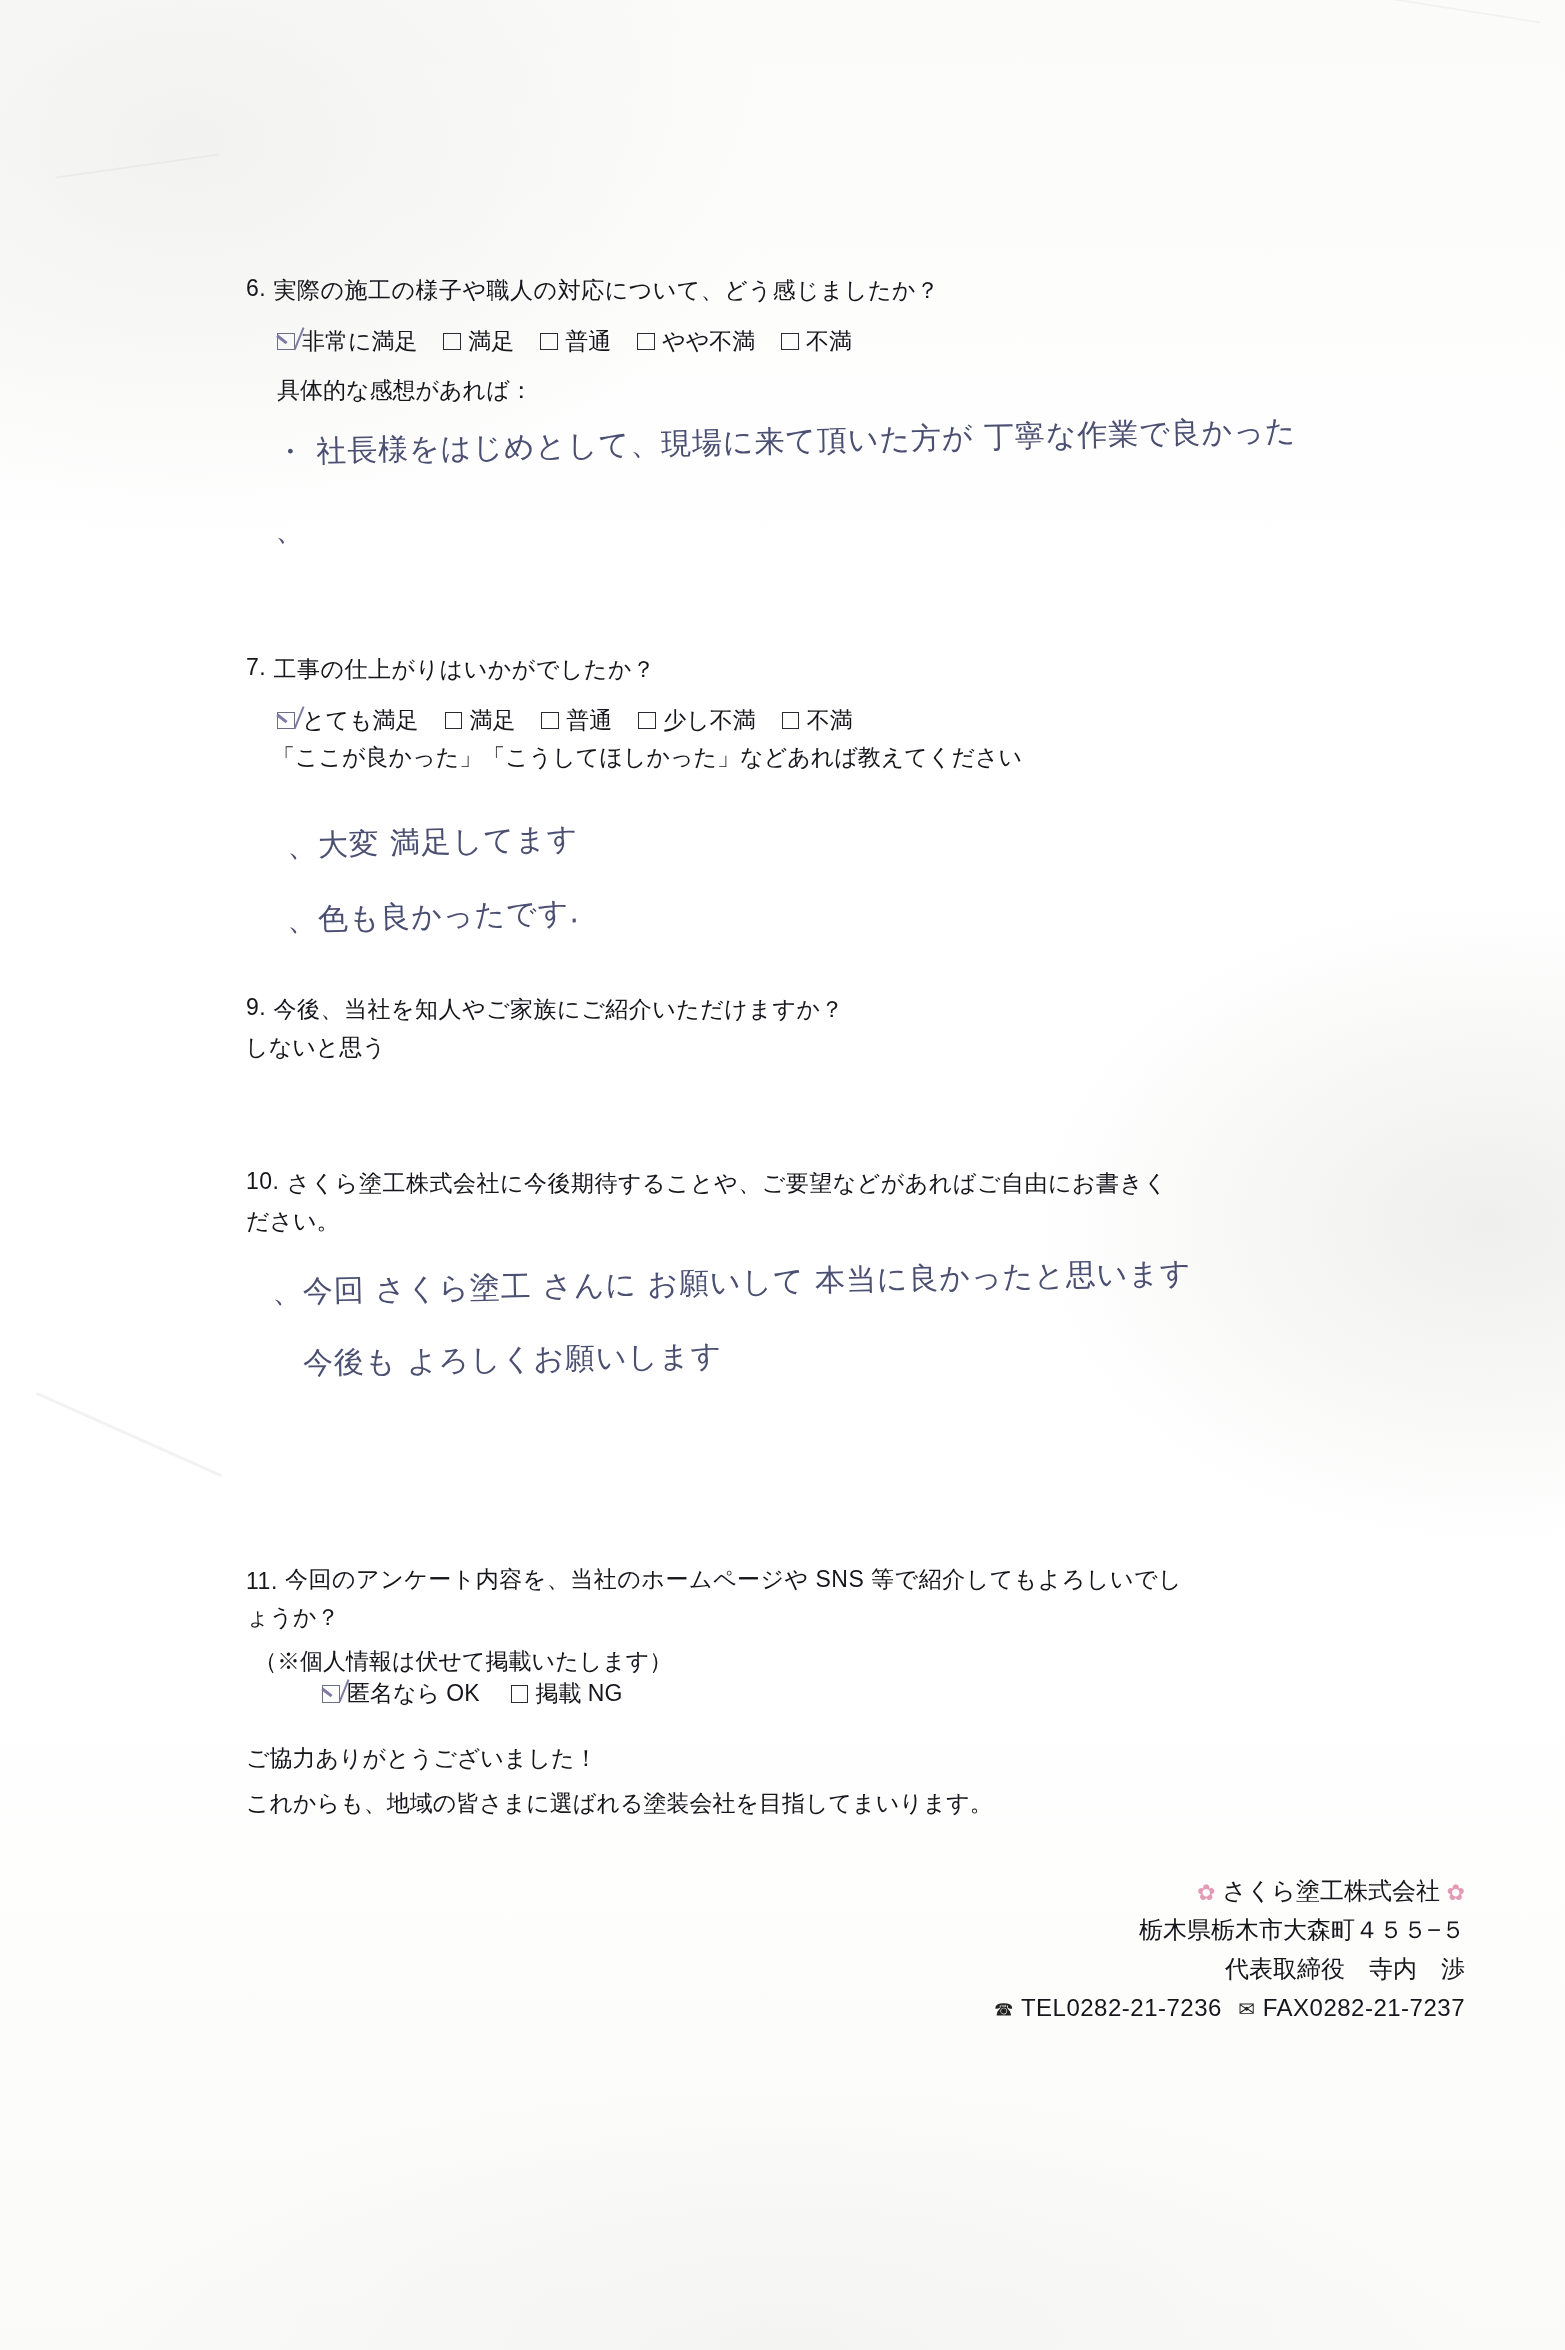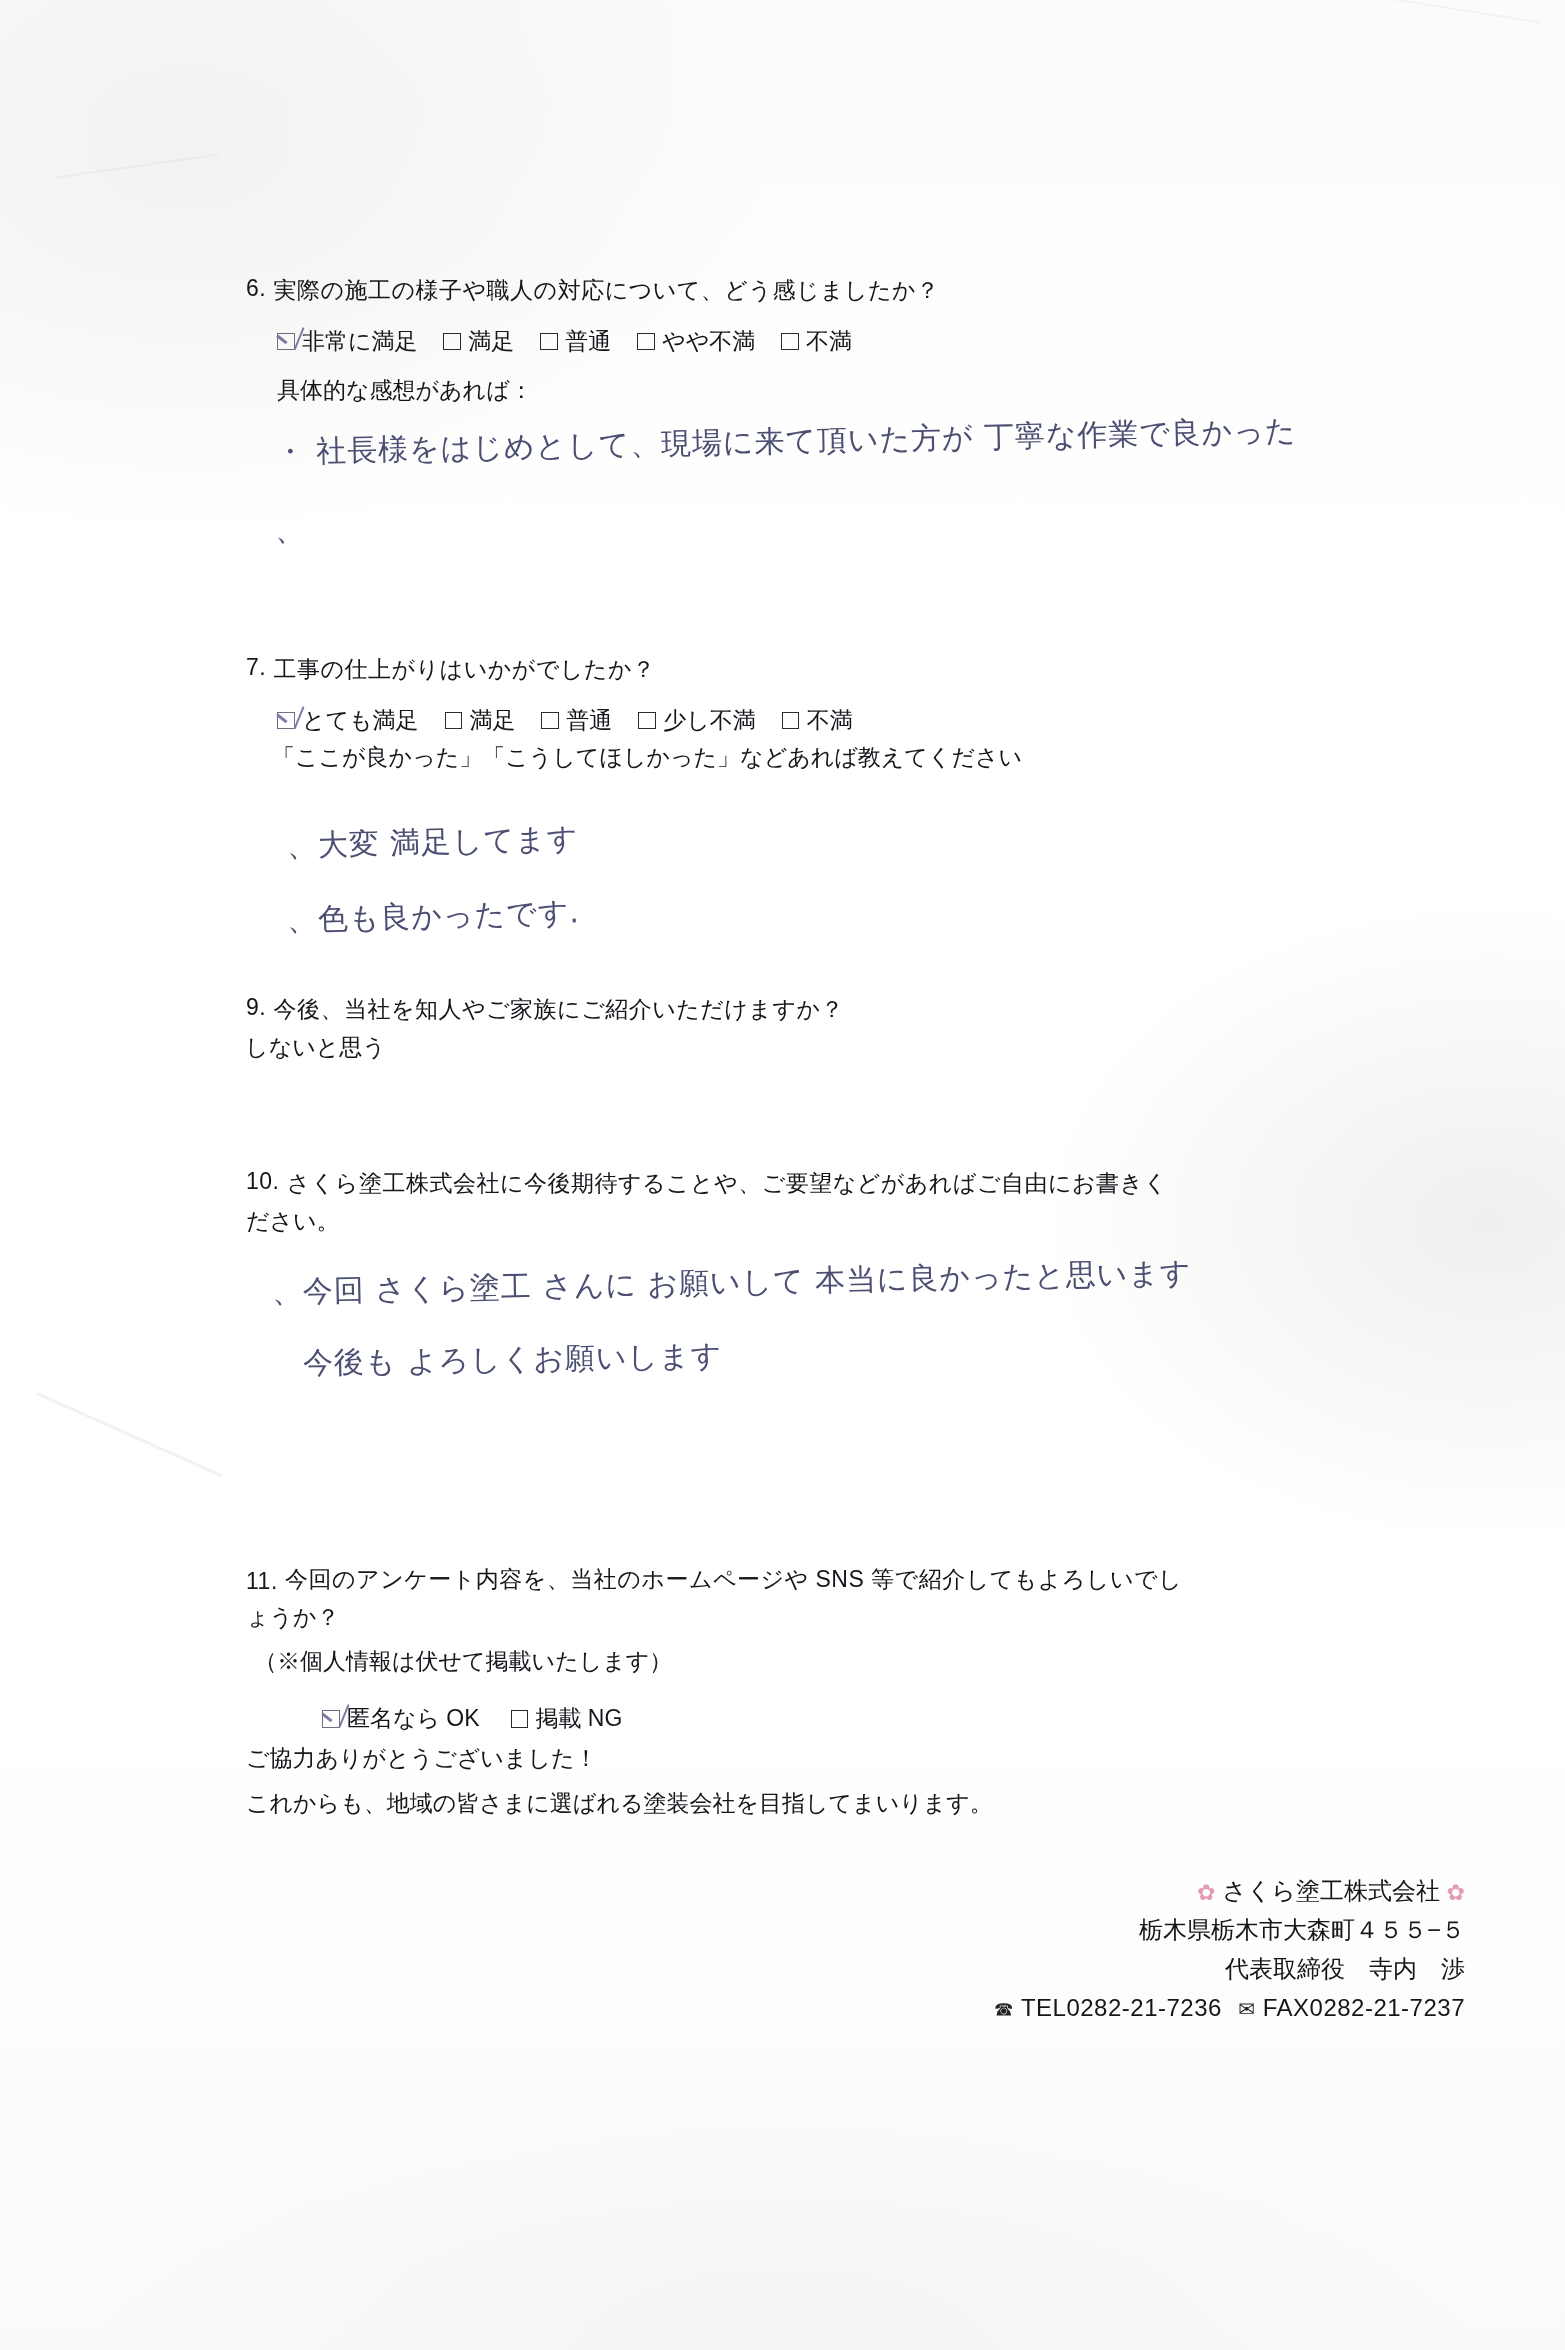--- a/index.html
+++ b/index.html
@@ -237,21 +237,21 @@
   <div class="hand" style="left:272px; top:1272px; position:absolute; transform:rotate(-1.2deg);">、今回 さくら塗工 さんに お願いして 本当に良かったと思います</div>
   <div class="hand" style="left:303px; top:1343px; position:absolute; transform:rotate(-1deg);">今後も よろしくお願いします</div>
 
   <div class="q-block" style="left:246px; top:1524px;">
     <div style="display:flex; align-items:flex-end;margin-top:40px;">
       <span class="q-title" style="margin-right:7.3px;">11.</span>
       <span class="q-title">今回のアンケート内容を、当社のホームページや SNS 等で紹介してもよろしいでし</span>
     </div>
     <div class="q-sub" style="margin-top:7.3px;">ょうか？</div>
     <div class="q-sub" style="margin-top:13px; margin-left:8px;">（※個人情報は伏せて掲載いたします）</div>
-    <div class="opts" style="margin-top:26px; margin-left:31px;padding-left:45px;">
+    <div class="opts" style="margin-top:1px; margin-left:31px;padding-left:45px;">
       <span class="opt" style="margin-right:31px;">
           <span class="box checked"></span>
           <span>匿名なら OK</span>
         </span>
       <span class="opt">
           <span class="box"></span>
           <span>掲載 NG</span>
         </span>
     </div>
   </div>

